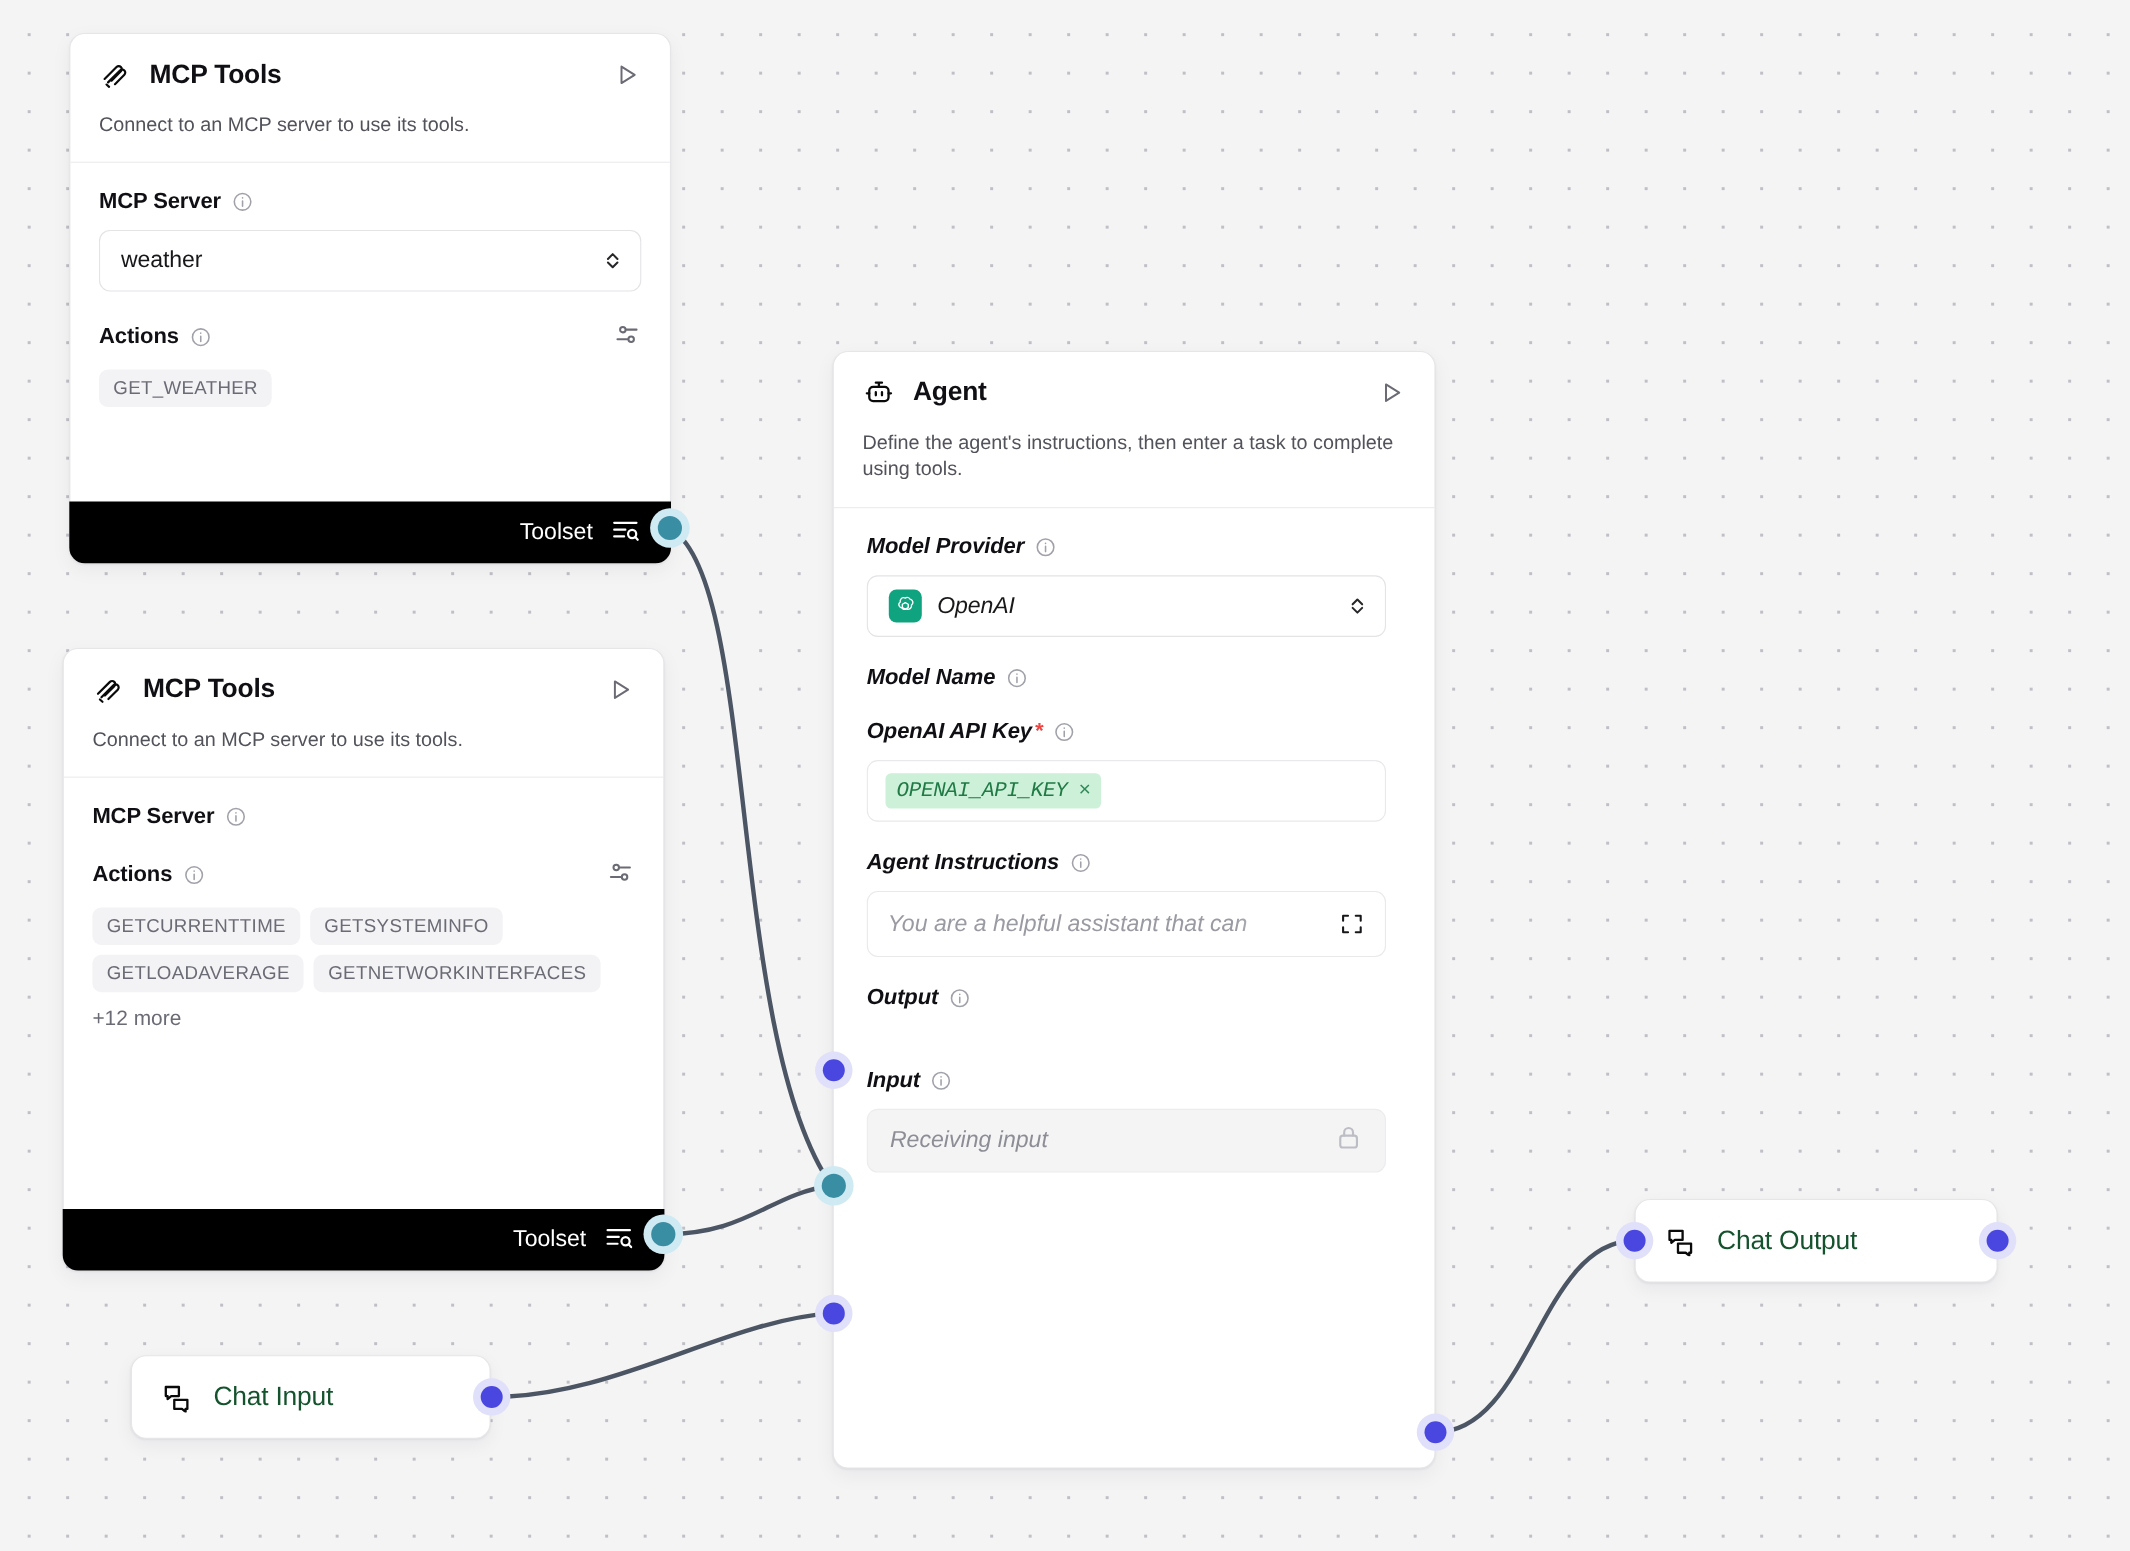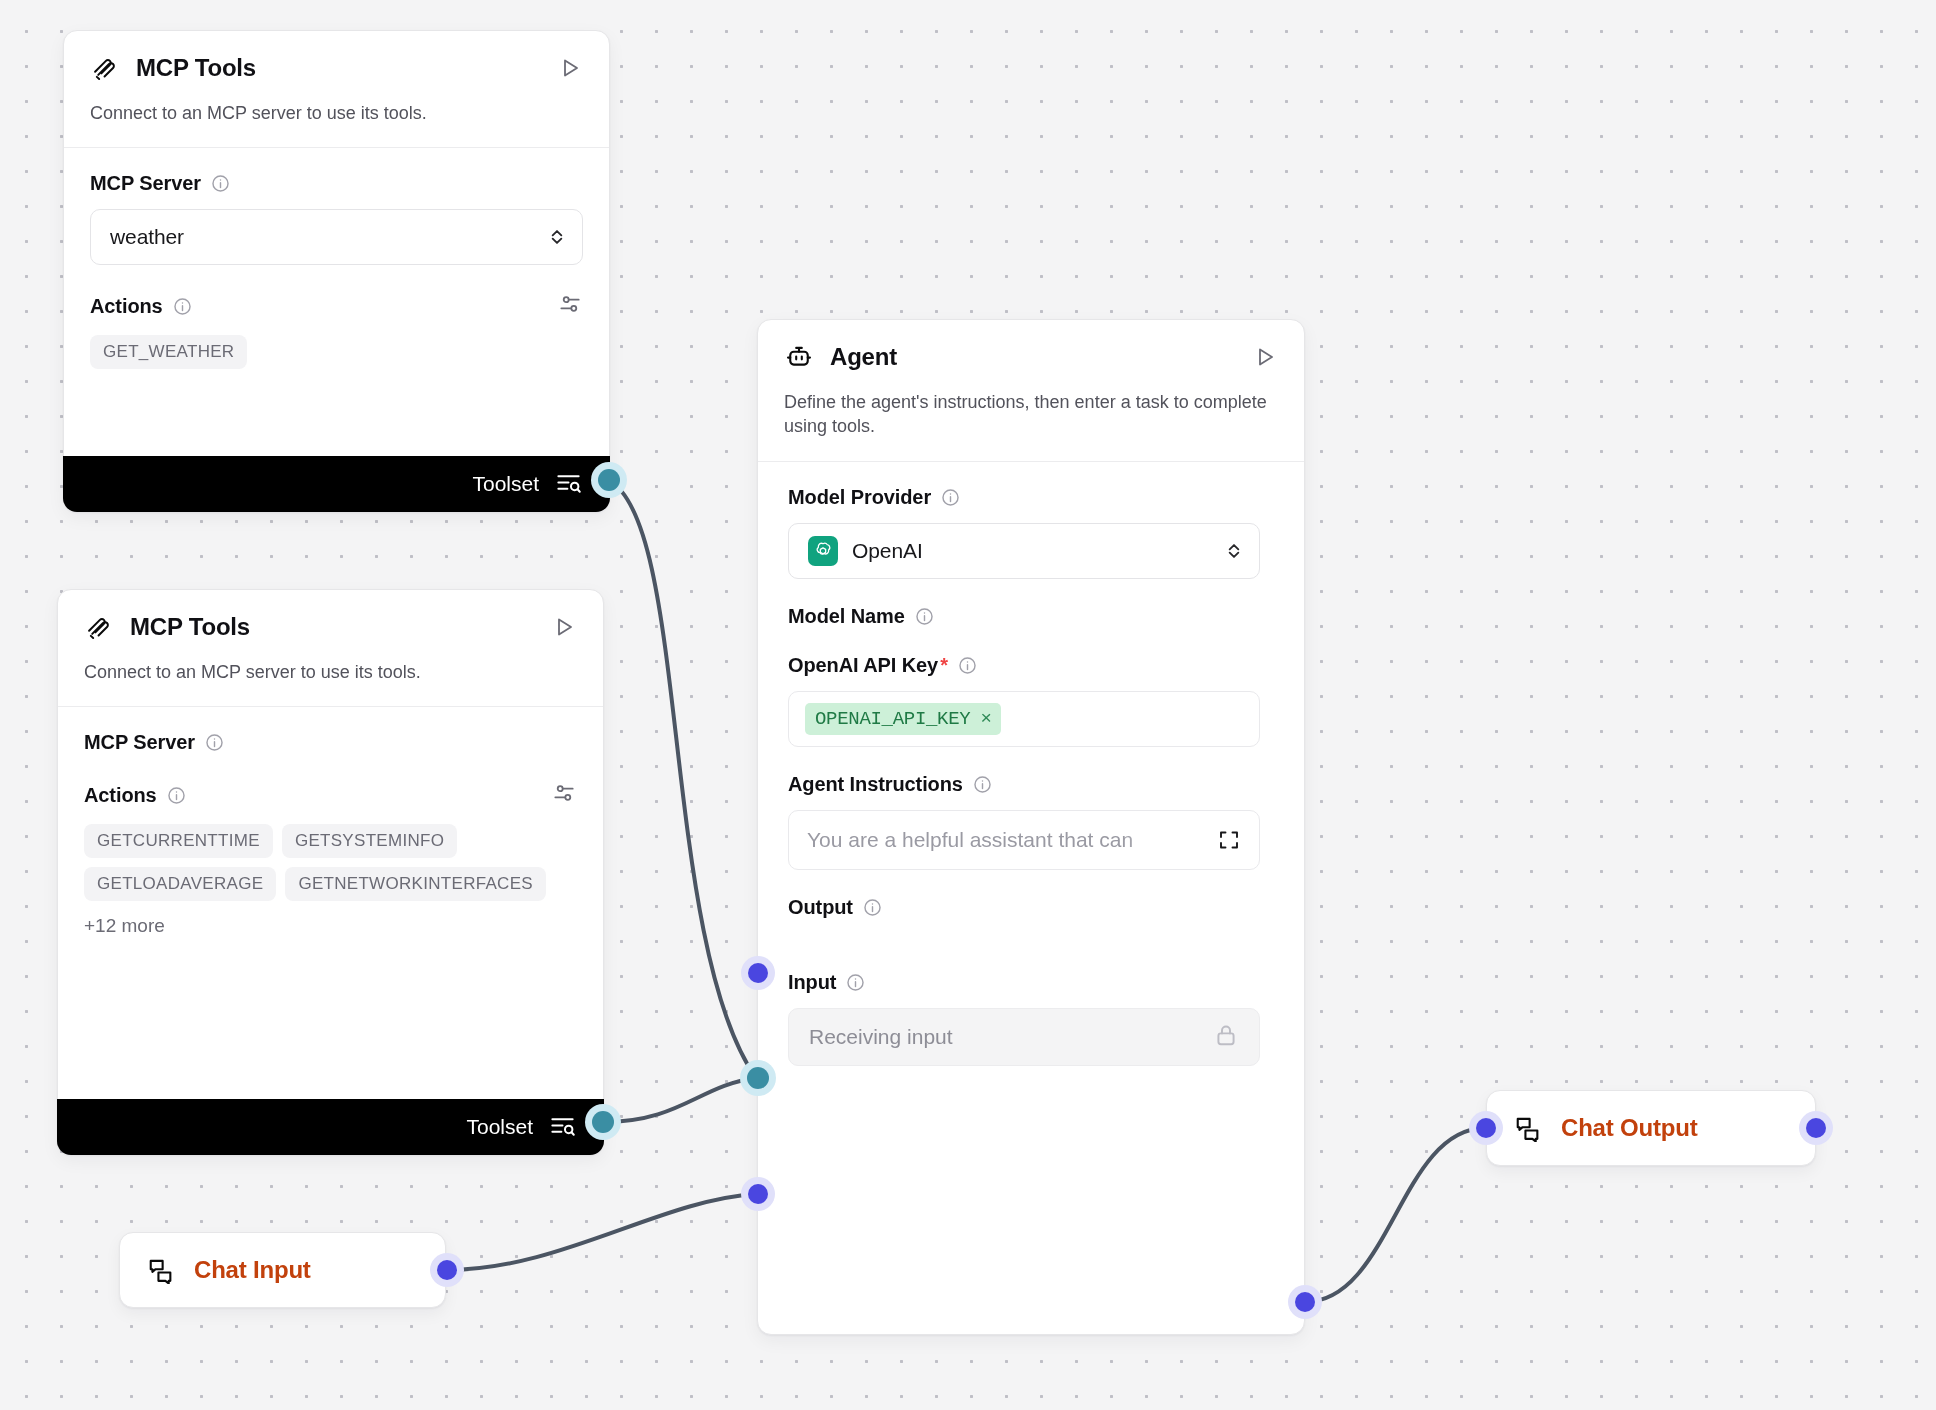--- a/index.html
+++ b/index.html
@@ -73,21 +73,21 @@
     border-radius: 0 0 14px 14px;
     display: flex;
     align-items: center;
     justify-content: flex-end;
     gap: 16px;
     padding-right: 28px;
   }
   .toolset-label { color: #fff; font-size: 21px; font-weight: 500; }
 
   
-  .agent-body { padding: 24px 44px 10px 30px; }
+  .agent-body { padding: 24px 44px 10px 30px; font-style: italic; }
   .agent-field { margin-bottom: 26px; }
   .provider-logo {
     width: 30px; height: 30px; border-radius: 7px; background: #10a37f;
     display: flex; align-items: center; justify-content: center; flex: 0 0 auto; margin-right: 14px;
   }
   .token-input {
     height: 56px; border: 1px solid #e9e9ec; border-radius: 10px;
     display: flex; align-items: center; padding: 0 16px; background: #fff;
   }
   .token-pill {
@@ -115,21 +115,21 @@
     justify-content: flex-end; gap: 16px; padding-right: 30px;
   }
   .resp-label { font-size: 21px; font-weight: 600; color: #101014; }
 
   
   .io-node {
     position: absolute; background: #fff; border: 1px solid #e6e6e8; border-radius: 14px;
     display: flex; align-items: center; gap: 18px; padding: 0 26px;
     box-shadow: 0 1px 2px rgba(16,24,40,.05), 0 6px 16px rgba(16,24,40,.05);
   }
-  .io-label { font-size: 24px; font-weight: 700; color: #c2410c; letter-spacing: -.2px; }
+  .io-label { font-size: 24px; font-weight: 400; color: #14532d; letter-spacing: -.2px; }
 
   
   .handle { position: absolute; border-radius: 50%; }
   .handle.purple { width: 20px; height: 20px; background: #4a46e0; box-shadow: 0 0 0 7px #e0e0fa; }
   .handle.teal   { width: 22px; height: 22px; background: #3a8ea3; box-shadow: 0 0 0 7px #cfeaf3; }
 
   .edges { position: absolute; inset: 0; pointer-events: none; }
 </style>
 </head>
 <body>

